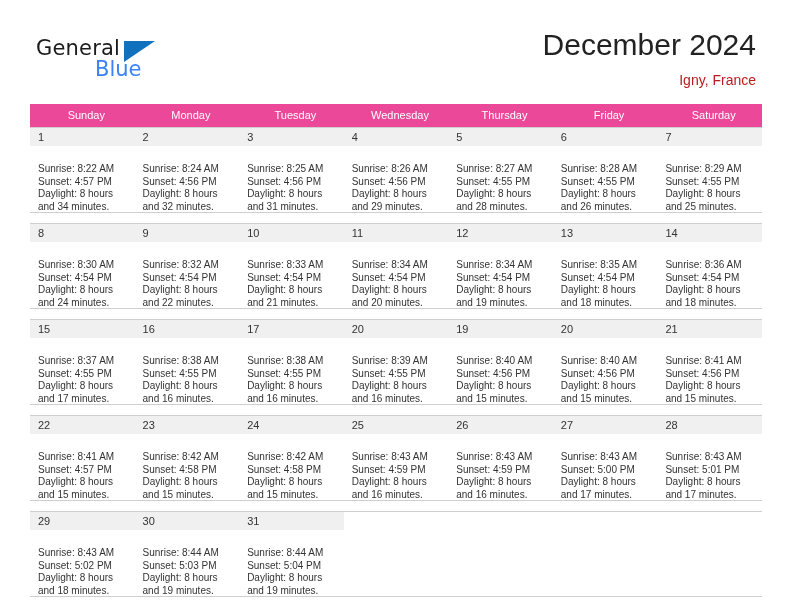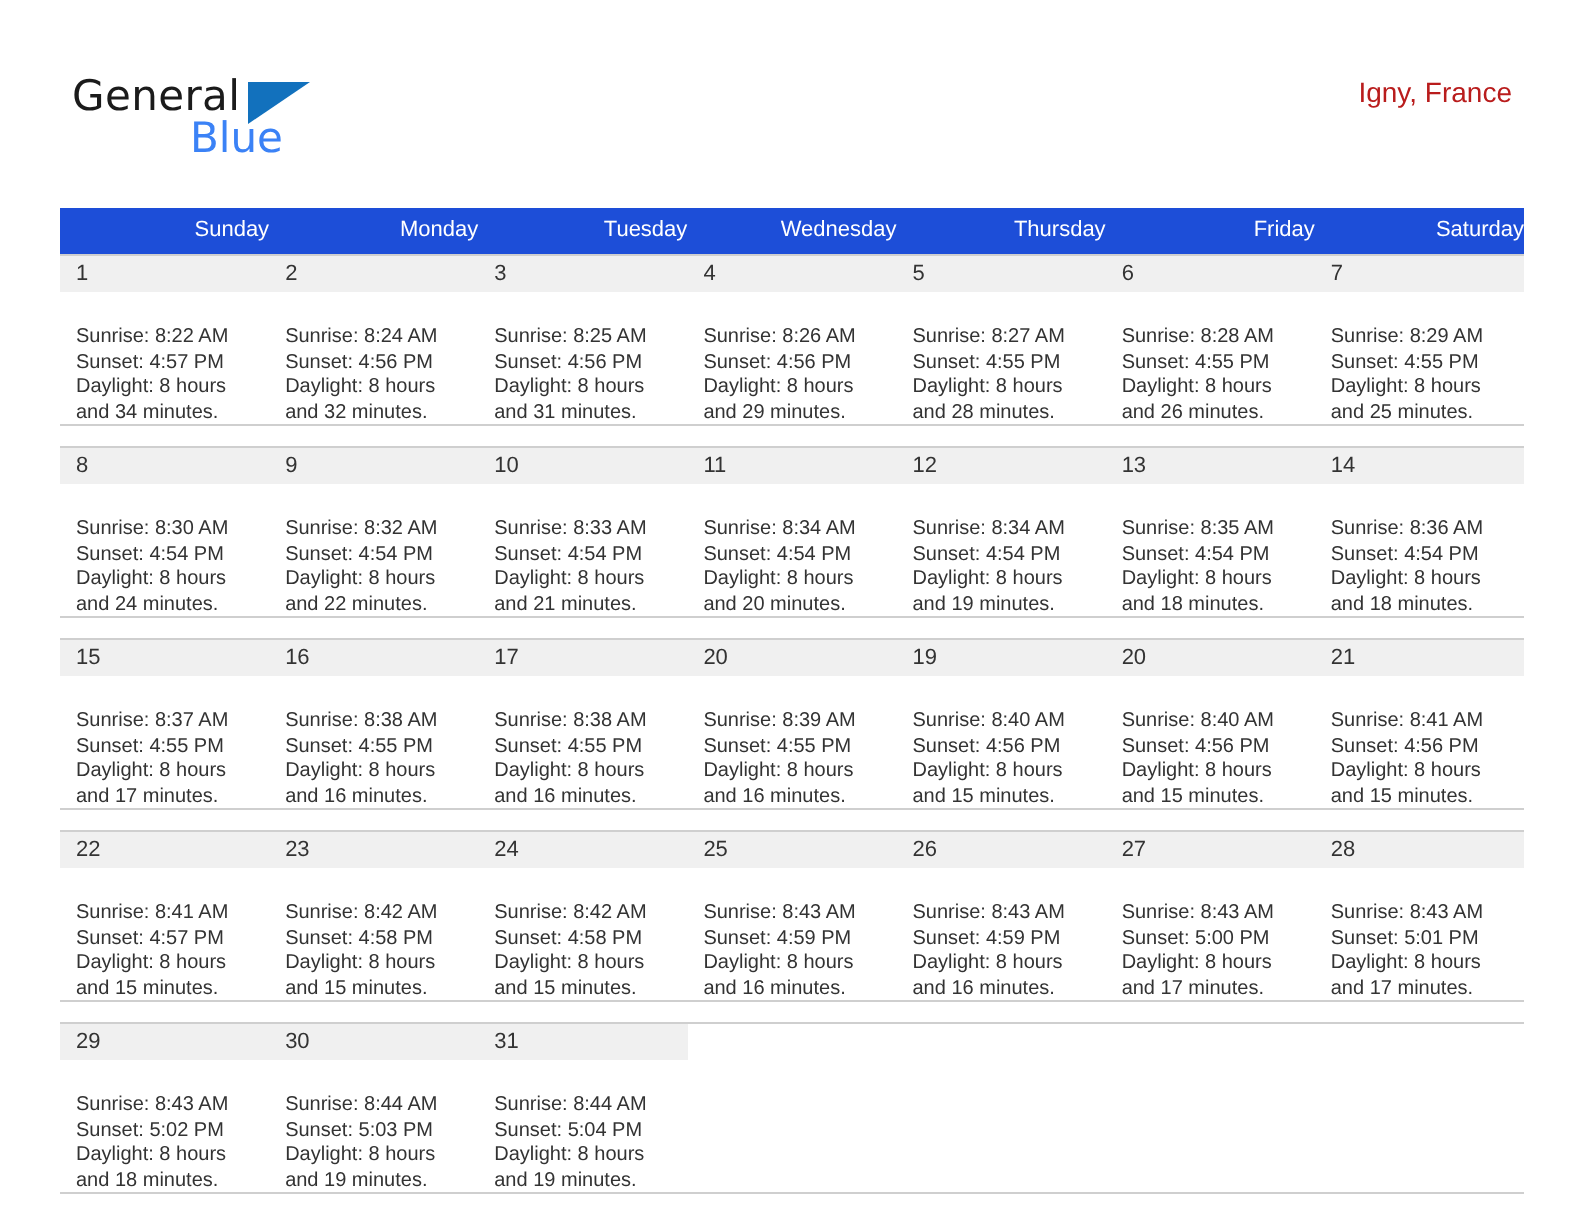--- a/index.html
+++ b/index.html
@@ -86,25 +86,25 @@
   
   .calendar {
     position: absolute;
     left: 30px;
     top: 104px;
     width: 732px;
     border-collapse: collapse;
     table-layout: fixed;
   }
   .calendar th {
-    background: #1d4ed8;
+    background: #ec4899;
     color: #ffffff;
     font-size: 11px;
     font-weight: normal;
-    text-align: right;
+    text-align: center;
     padding: 4px 0 5px 8px;
     height: 14px;
     border: none;
   }
   .calendar td {
     vertical-align: top;
     padding: 0;
     border: none;
     height: 86px;
     width: 104.5px;
@@ -159,20 +159,21 @@
 
   <div class="top">
 
     <div class="brand">
       <span class="brand-general">General</span>
       <span class="brand-tri"></span>
       <span class="brand-blue">Blue</span>
     </div>
 
     <div class="title-wrap">
+      <div class="cal-title">December 2024</div>
       <div class="cal-subtitle">Igny, France</div>
     </div>
 
   </div>
 
   <table class="calendar">
     <thead>
       <tr>
         <th>Sunday</th>
         <th>Monday</th>

